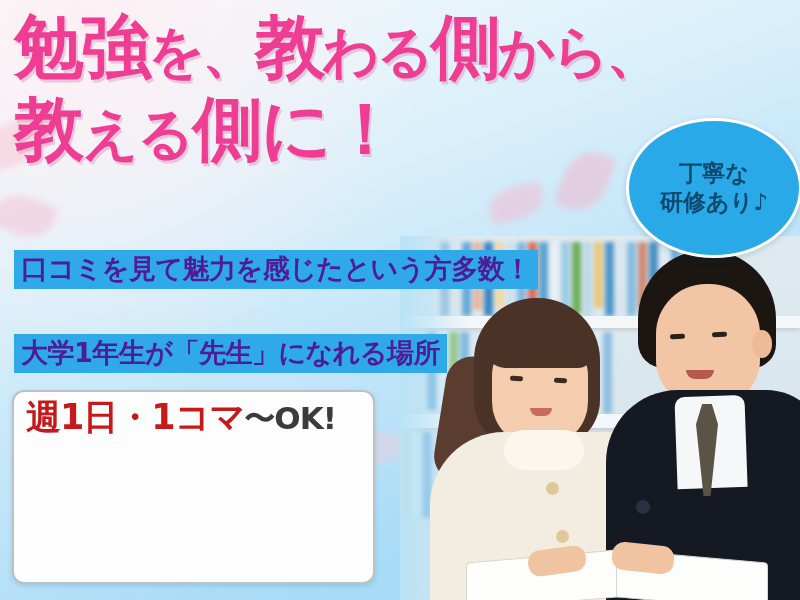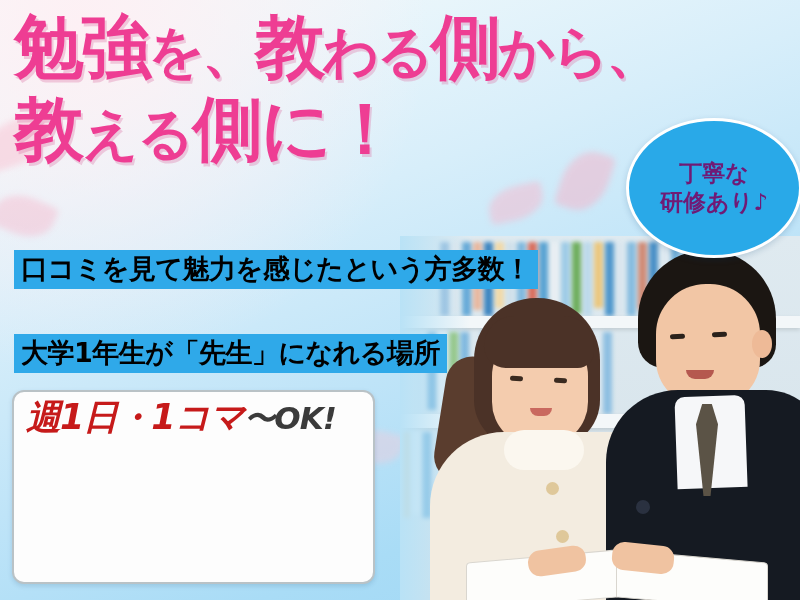--- a/index.html
+++ b/index.html
@@ -69,40 +69,40 @@
   #hl2{font-size:70px;letter-spacing:-2px;margin-top:12px;}
   .sm{font-size:56px;}
 
   
   #badge{
     position:absolute;left:626px;top:118px;width:170px;height:134px;
     border-radius:50%;background:#29a9e8;border:3px solid #ffffff;
     box-shadow:0 2px 6px rgba(0,60,110,.18);
     display:flex;flex-direction:column;align-items:center;justify-content:center;
   }
-  .badge-line{color:#701a75;font-weight:bold;font-size:23px;line-height:1.25;white-space:nowrap;
+  .badge-line{color:#0c4a6e;font-weight:bold;font-size:23px;line-height:1.25;white-space:nowrap;
     font-family:"DejaVu Sans","Liberation Sans",sans-serif;}
 
   
   .band{
-    position:absolute;left:14px;background:#2fa9e9;color:#000000;font-weight:bold;
+    position:absolute;left:14px;background:#2fa9e9;color:#4c1d95;font-weight:bold;
     font-size:27px;line-height:1;white-space:nowrap;padding:5px 7px 7px 7px;
     font-family:"DejaVu Sans","Liberation Sans",sans-serif;
     letter-spacing:-.5px;
   }
   #band1{top:250px;}
   #band2{top:292px;}
   #band3{top:334px;}
 
   
   #card{
     position:absolute;left:12px;top:390px;width:363px;height:194px;
     background:#fdfdfd;border:2px solid #b9c2c6;border-radius:12px;
     box-shadow:0 2px 5px rgba(0,50,90,.14);
-    padding:6px 0 4px 12px;box-sizing:border-box;font-style:italic;
+    padding:6px 0 4px 12px;box-sizing:border-box;
   }
   #card-title{font-size:35px;font-weight:bold;line-height:1.1;white-space:nowrap;
     font-family:"DejaVu Sans","Liberation Sans",sans-serif;letter-spacing:-1px;}
   #card-title .red{color:#c61a1a;}
   #card-title .gry{color:#3b3b3b;font-size:31px;}
   .row{font-size:33px;color:#3b3b3b;font-weight:bold;white-space:nowrap;
     line-height:1.18;letter-spacing:-1px;
     font-family:"DejaVu Sans","Liberation Sans",sans-serif;
     border-bottom:1px dashed #c9ccce;padding-bottom:1px;}
   .row.last{border-bottom:none;}

